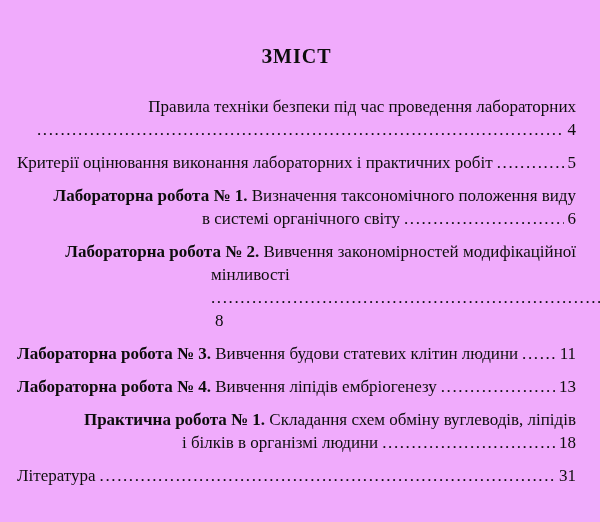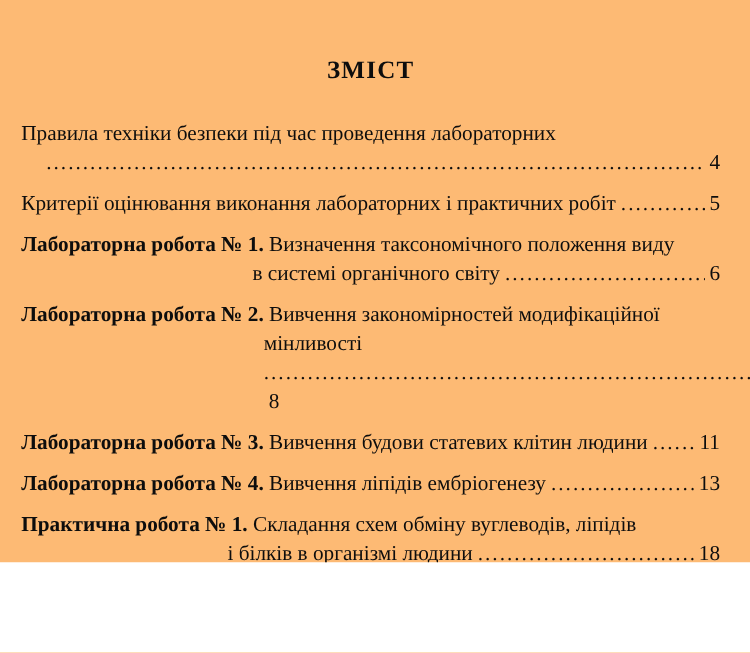--- a/index.html
+++ b/index.html
@@ -3,42 +3,43 @@
 <meta charset="utf-8">
 <style>
   html, body {
     margin: 0;
     padding: 0;
     background: #ffffff;
   }
   .page {
     position: relative;
     width: 600px;
-    height: 450px;
+    height: 522px;
     box-sizing: border-box;
-    background: #fdba74;
+    background: #f0abfc;
     color: #0d0d0d;
     font-family: "Liberation Serif", "DejaVu Serif", serif;
     padding: 44px 24px 0 17px;
     overflow: hidden;
   }
   .title {
     margin: 0 0 27px 0;
     text-align: center;
     font-size: 20px;
     line-height: 24px;
     font-weight: bold;
     letter-spacing: 1px;
   }
   .toc {
     font-size: 17px;
     line-height: 23px;
   }
   .entry {
     margin-bottom: 10px;
+    text-align: right;
   }
   .line.dotted {
     display: flex;
     align-items: baseline;
   }
   .tw {
     white-space: nowrap;
     flex: 0 0 auto;
   }
   .bold {

